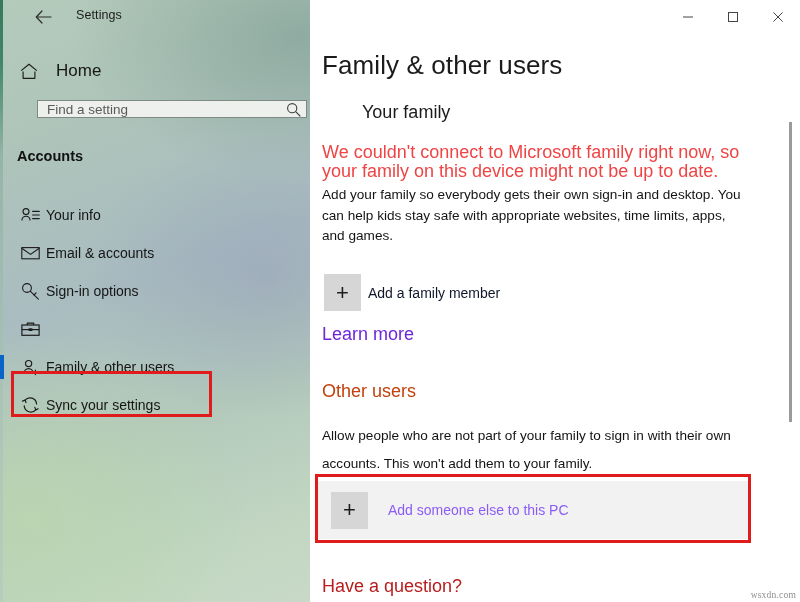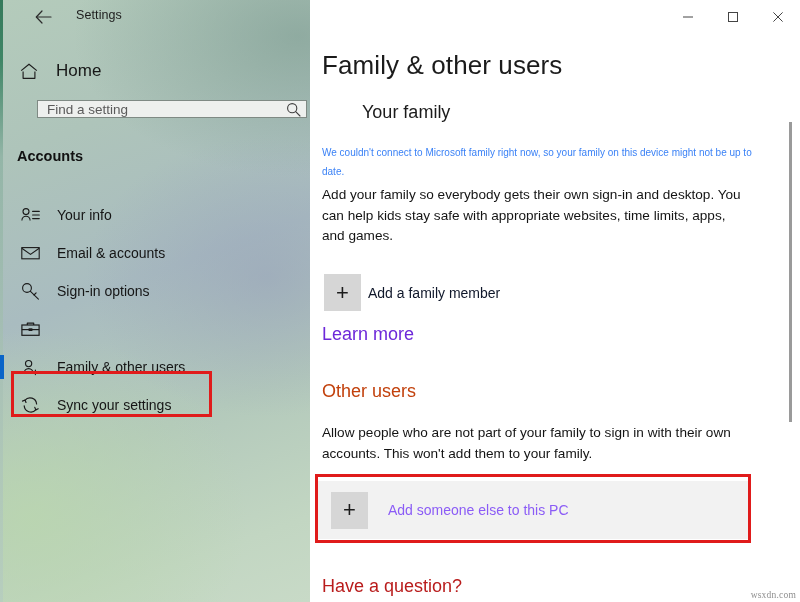--- a/index.html
+++ b/index.html
@@ -94,21 +94,21 @@
     height: 38px;
     display: flex; align-items: center;
     cursor: pointer;
   }
   .nav-item .ico {
     width: 26px; margin-left: 17px;
     display: flex; align-items: center; justify-content: center;
     color: #1b1b1b;
   }
   .nav-item .lbl {
-    margin-left: 14px;
+    margin-left: 3px;
     font-size: 14px; color: #151515;
     white-space: nowrap;
   }
   .nav-item.selected::before {
     content: ""; position: absolute;
     left: 0; top: 7px; width: 4px; height: 24px;
     background: #0a64c8;
   }
 
   
@@ -133,21 +133,21 @@
     font-size: 26px; font-weight: 300; color: #1b1b1b;
     letter-spacing: .1px;
   }
   #your-family-heading {
     position: absolute; left: 12px; top: 102px;
     font-size: 18px; font-weight: 400; color: #1b1b1b; margin-left: 40px;
   }
   #family-error {
     position: absolute; left: 12px; top: 143px;
     width: 445px;
-    font-size: 10px; line-height: 19px; color: #3b82f6;
+    font-size: 18px; line-height: 19px; color: #ef4444;
   }
   #family-desc {
     position: absolute; left: 12px; top: 185px;
     width: 425px;
     font-size: 13.6px; line-height: 20.5px; color: #141414;
   }
 
   .plus-row {
     position: absolute;
     display: flex; align-items: center;
@@ -175,21 +175,21 @@
     text-decoration: none; cursor: pointer;
   }
 
   #other-users-heading {
     position: absolute; left: 12px; top: 381px;
     font-size: 18px; font-weight: 400; color: #c2410c;
   }
   #other-users-desc {
     position: absolute; left: 12px; top: 422px;
     width: 430px;
-    font-size: 13.6px; line-height: 21px; color: #141414;
+    font-size: 13.6px; line-height: 28px; color: #141414;
   }
 
   #add-someone-row {
     position: absolute;
     left: 8px; top: 481px;
     width: 430px; height: 58px;
     background: #f2f2f2;
     display: flex; align-items: center;
     cursor: pointer;
   }

